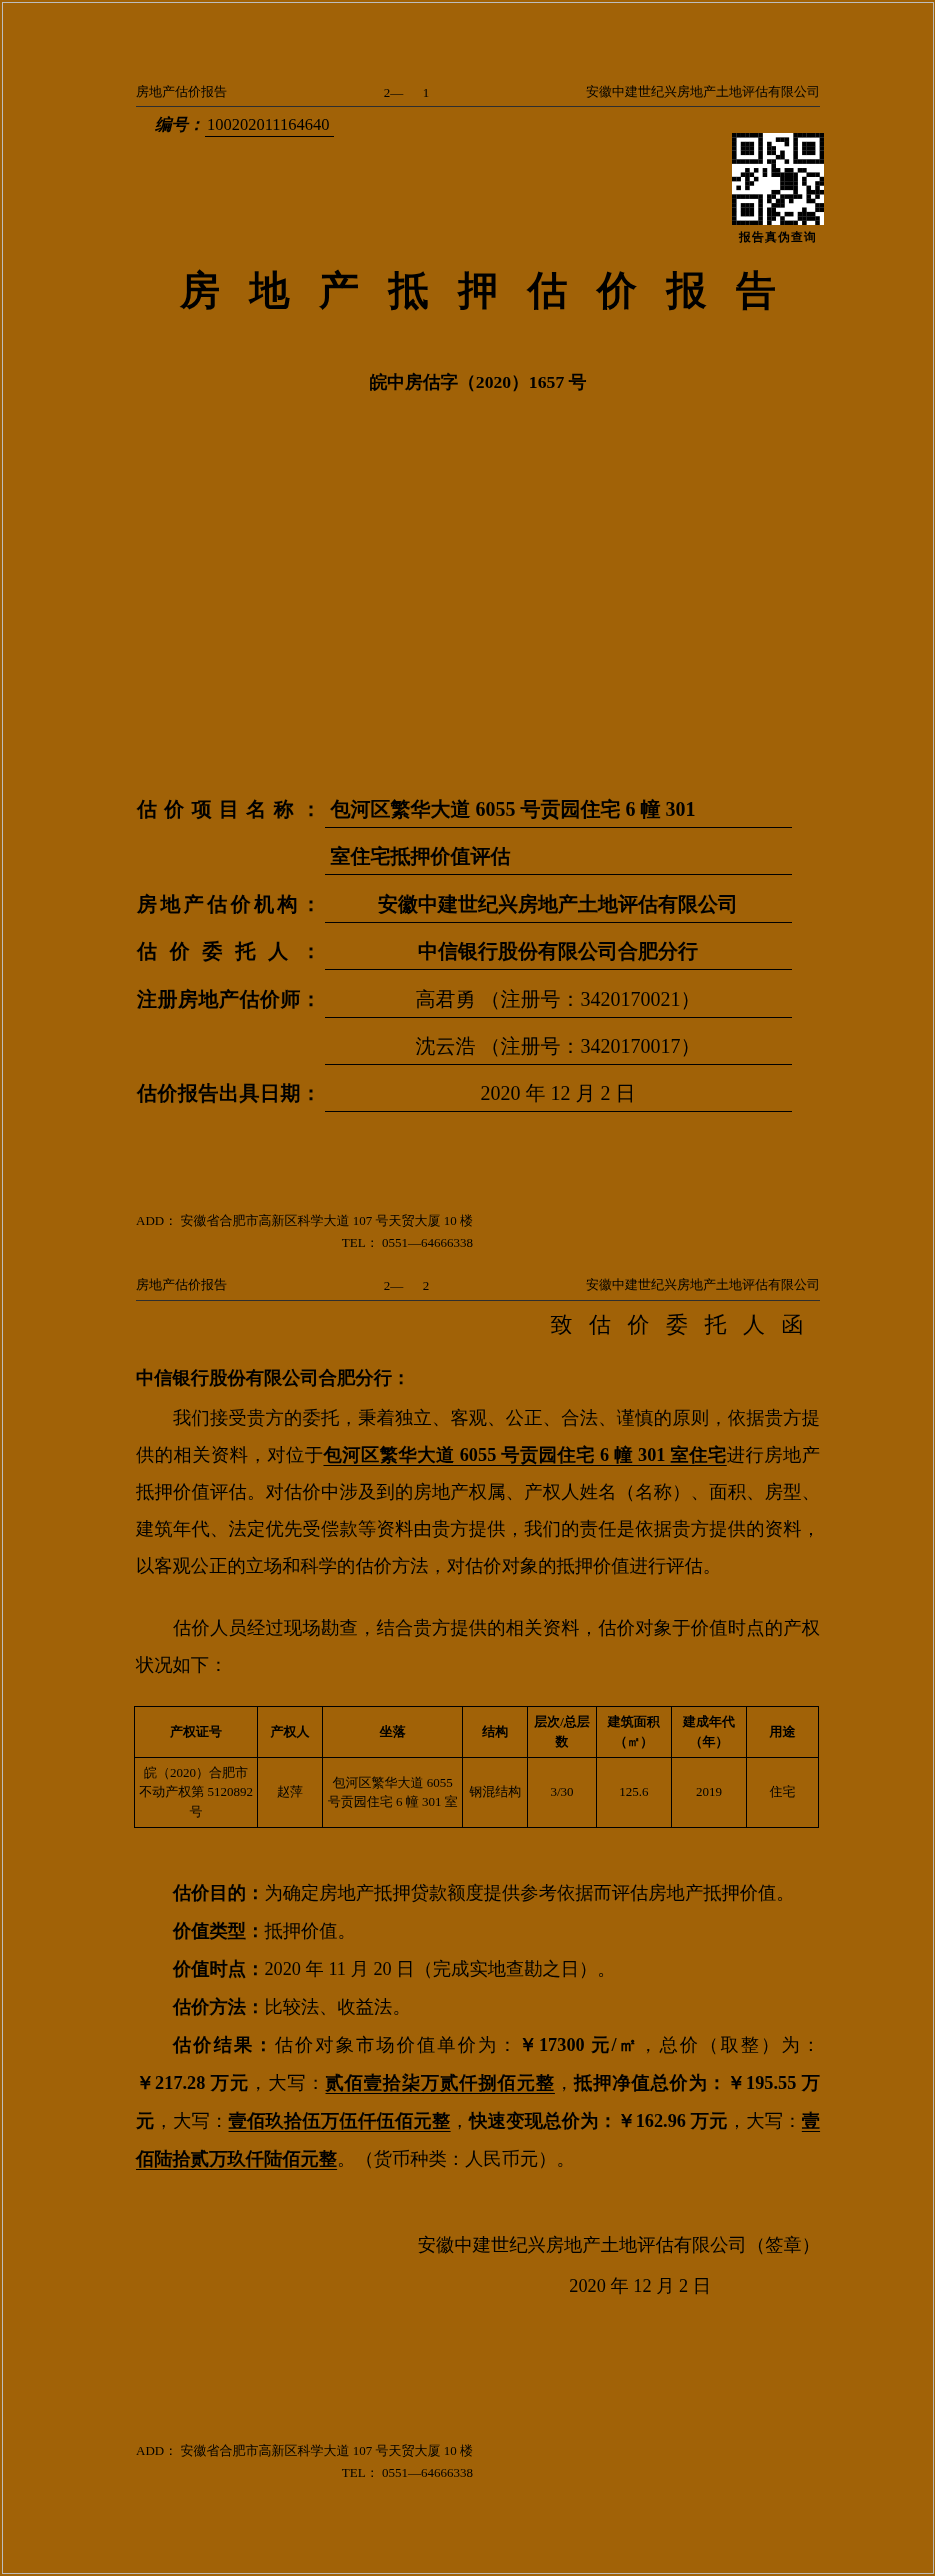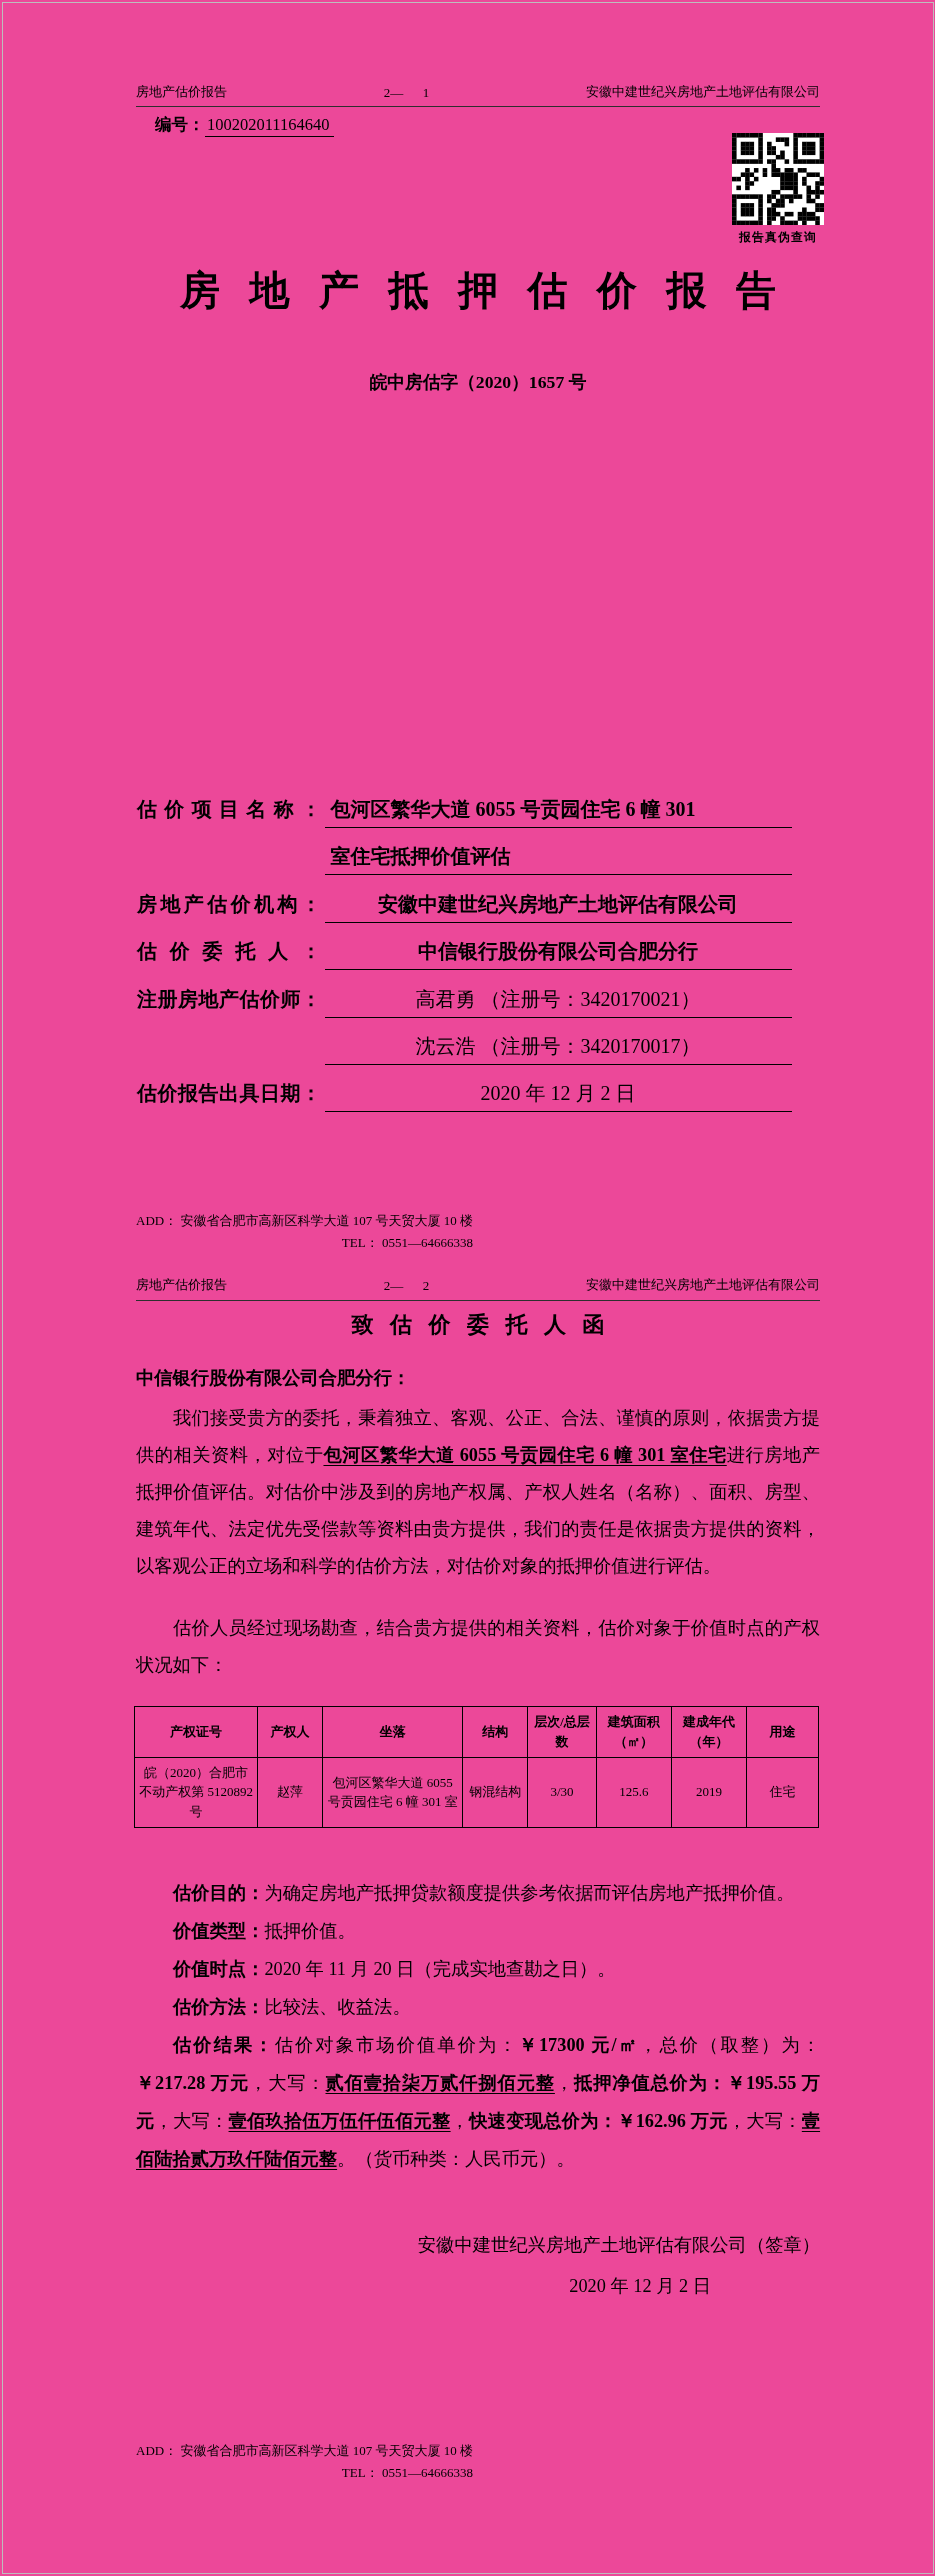--- a/index.html
+++ b/index.html
@@ -1,20 +1,20 @@
 <!DOCTYPE html>
 <html style="font-size:9.4px"><head>
 <meta charset="utf-8">
 <style>
   html,body { margin:0; padding:0; background:#fff; }
   .canvas {
     position: relative;
     width: 936px;
     height: 2576px;
-    background: #ec4899;
+    background: #a16207;
     overflow: hidden;
     font-family: "Liberation Serif", "DejaVu Serif", serif;
     color: #000;
   }
   .frame { position:absolute; inset:1.8px; border:0.6px solid #bdbdbd; pointer-events:none; }
 
   .page { position:relative; width:936px; }
   .page1 { height:1268px; }
   .page2 { height:1308px; }
 
@@ -23,21 +23,21 @@
     position:absolute; left:136px; right:116px;
     display:flex; justify-content:space-between; align-items:flex-end;
     font-size:13px; padding-bottom:5.3px; border-bottom:1.2px solid #2e2e2e;
   }
   .page1 .pghdr { top:83px; }
   .page2 .pghdr { top:8.3px; }
   .pghdr .c { white-space:pre; }
 
   
   .report-no { position:absolute; left:155px; top:114px; font-size:16.5px; }
-  .report-no .lbl { font-weight:bold; }
+  .report-no .lbl { font-weight:bold;font-style:italic; }
   .report-no .num { border-bottom:1.2px solid #000; padding:0 4.7px 1.8px 2.4px; }
 
   
   .qr-wrap { position:absolute; right:112px; top:133px; width:92px; text-align:center; }
   .qr { width:92px; height:92px; display:block; background:#fff; }
   .qr-cap { font-size:11.8px; font-weight:bold; margin-top:5.3px; letter-spacing:1.2px; white-space:nowrap; }
 
   
   .title {
     position:absolute; left:136px; right:116px; top:263px; margin:0;
@@ -68,21 +68,21 @@
 
   
   .pgfooter { position:absolute; left:136px; font-size:13px; line-height:22px; }
   .page1 .pgfooter { top:1210px; }
   .page2 .pgfooter { top:1172px; }
   .pgfooter div { white-space:pre;text-align:right; }
 
   
   .p2title {
     position:absolute; left:136px; right:116px; top:42px; margin:0;
-    text-align:center; font-size:22px; font-weight:bold;
+    text-align:right; font-size:22px; font-weight:normal;
     letter-spacing:16.5px; padding-left:16.5px; white-space:nowrap;
   }
   .salutation { position:absolute; left:136px; top:97px; font-size:18.3px; font-weight:bold; }
   .bodytext { font-size:18.3px; line-height:37px; text-align:justify; }
   .para1 { position:absolute; left:136px; width:684px; top:132px; margin:0; text-indent:37px; }
   .para2 { position:absolute; left:136px; width:684px; top:342px; margin:0; text-indent:37px; }
 
   .ptable {
     position:absolute; left:134px; top:438px; width:685px;
     border-collapse:collapse; table-layout:fixed; font-size:13px;

